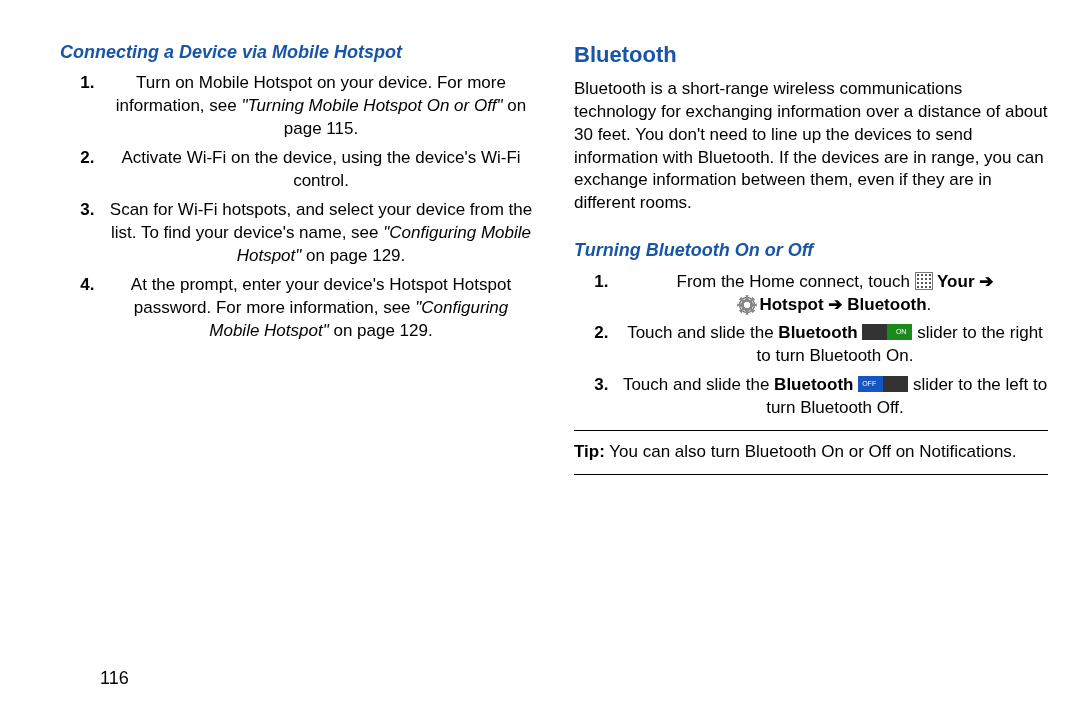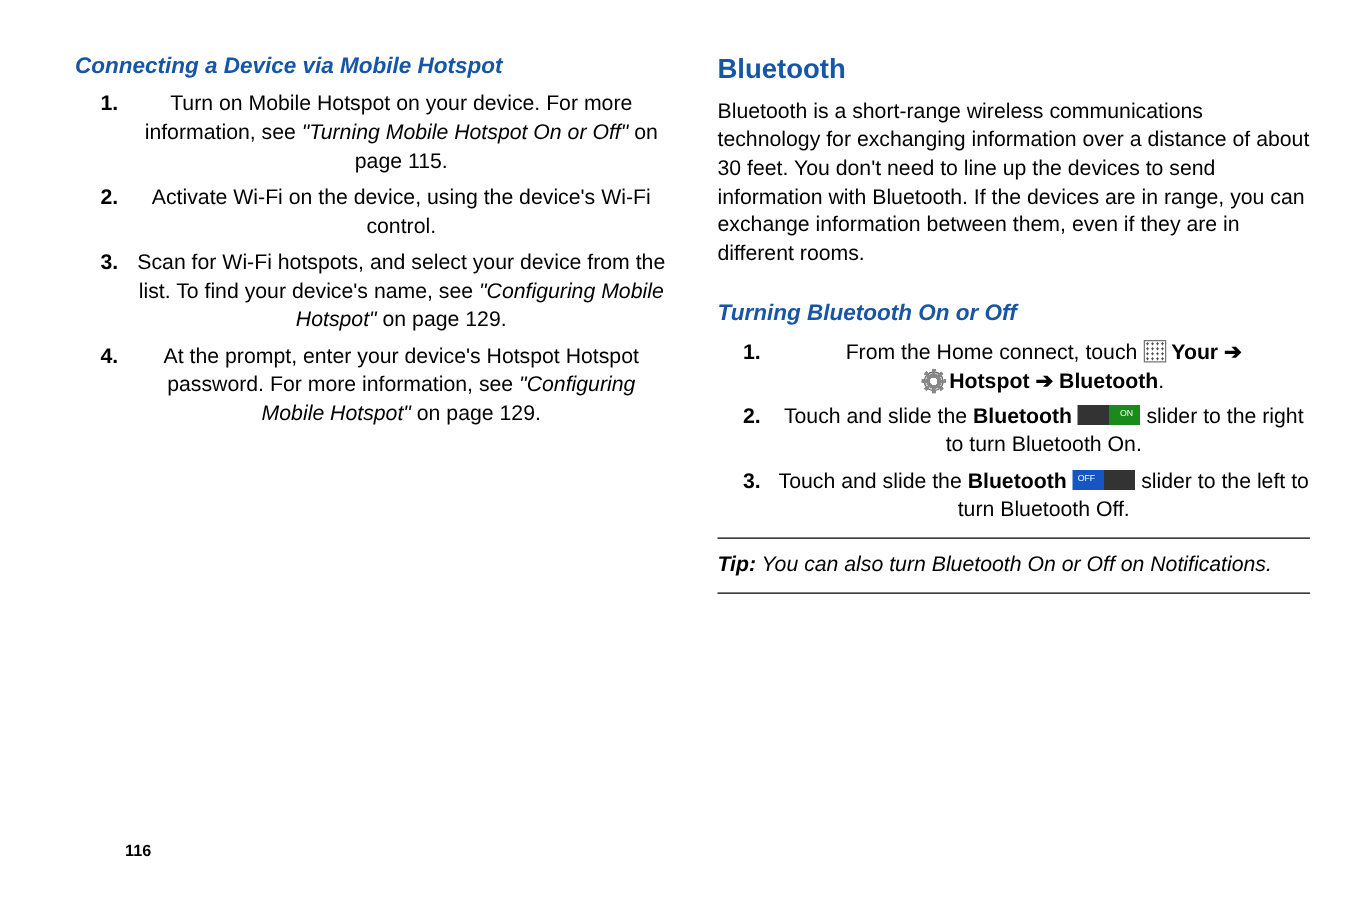--- a/index.html
+++ b/index.html
@@ -112,28 +112,26 @@
     background: linear-gradient(to right, #1755c2 0 50%, #333 50% 100%);
   }
   .ic-toggle.off:before{content:"OFF"; position:absolute; left:4px; top:0;}
   hr.rule {
     border: none;
     border-top: 1px solid #000;
     margin: 10px 0;
   }
   .tip {
     margin: 6px 0;
-    font-style: italic;
   }
   .pagenum {
     position: absolute;
     left: 100px;
     bottom: 30px;
-    font-size: 13px;
-    font-weight: bold;
+    font-size: 18px;
   }
   ol > li::marker {
     font-weight: 700;
     content: counter(list-item) ".  ";
   }
 </style>
 </head>
 <body>
 
 <div class="page">

